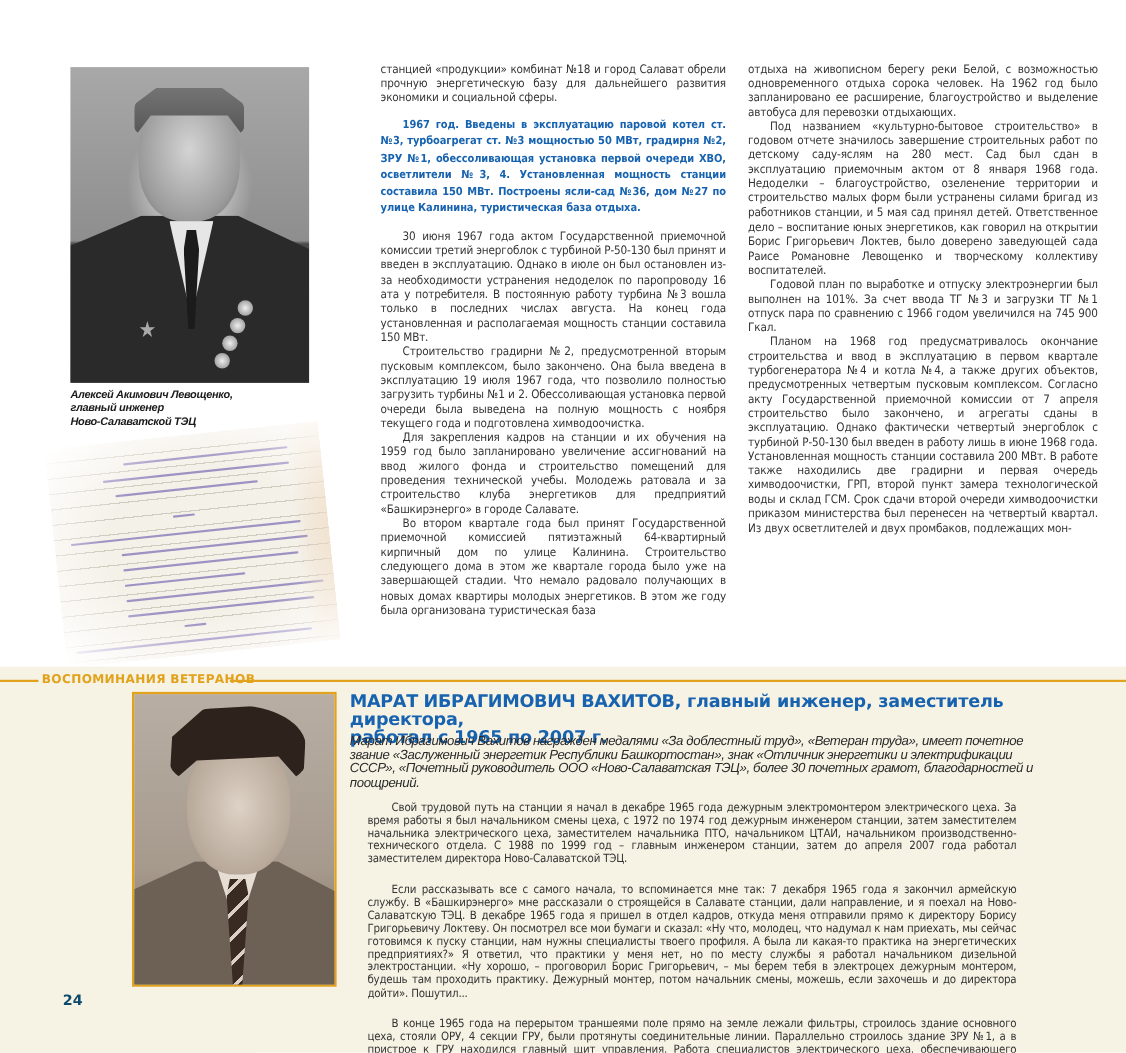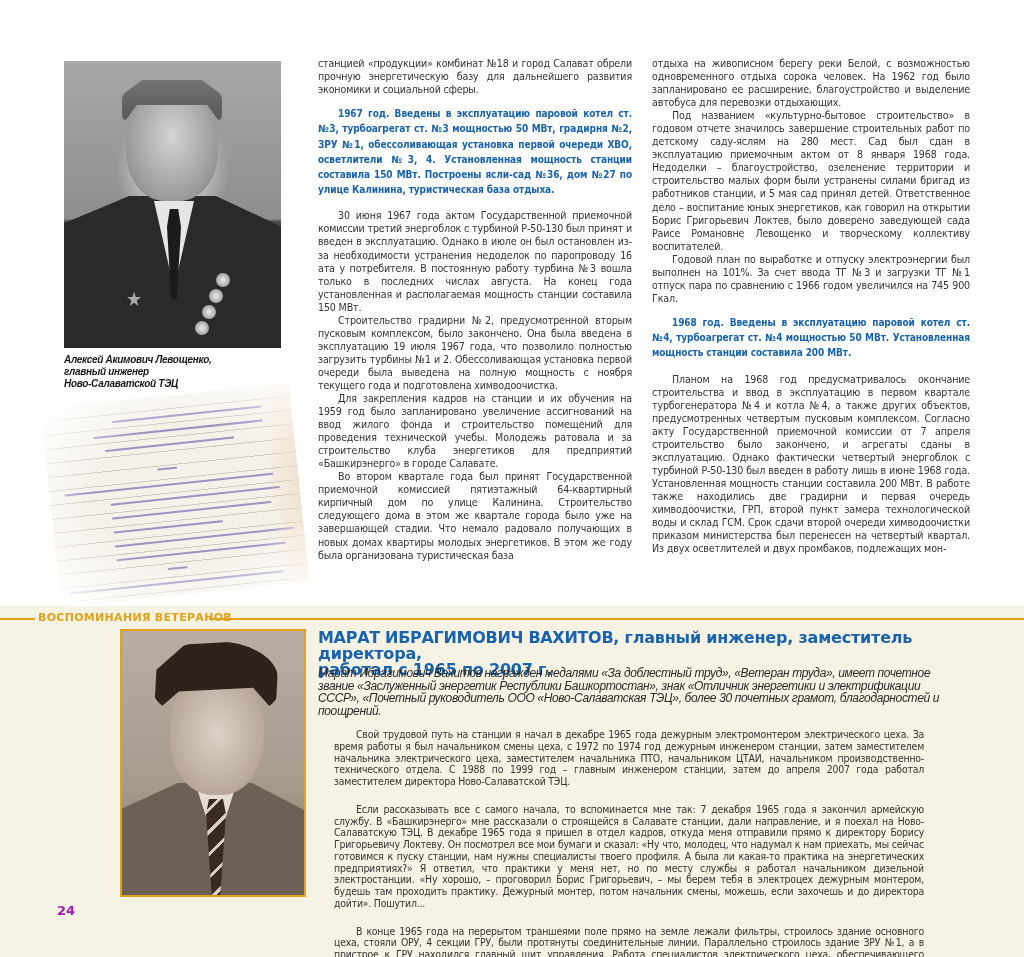--- a/index.html
+++ b/index.html
@@ -1,19 +1,19 @@
 <!DOCTYPE html>
 <html><head>
 <meta charset="utf-8">
 <style>
   html, body { margin:0; padding:0; }
   body { width:1024px; height:957px; background:#ffffff; position:relative; overflow:hidden;
          font-family:"DejaVu Sans Condensed","DejaVu Sans", sans-serif; color:#2a2a2a; }
   .abs { position:absolute; }
-  .col { font-size:10.6px; line-height:13.05px; text-align:justify; color:#333; letter-spacing:-0.15px; }
+  .col { font-size:10.6px; line-height:13.05px; text-align:justify; color:#333; letter-spacing:-0.15px;margin-left:28px; }
   .col p { margin:0; text-indent:20px; }
   .col p.noindent { text-indent:0; }
   .col h3 { margin:10px 0 12px 0; color:#1863b0; font-size:10px; line-height:15.2px; font-weight:bold; text-indent:20px; text-align:justify; letter-spacing:-0.1px; }
 
   
   .photo1 { left:64px; top:61px; width:217px; height:287px; background:
       radial-gradient(ellipse 35% 30% at 50% 38%, #d8d8d8 0%, #b9b9b9 45%, transparent 75%),
       linear-gradient(180deg,#a8a8a8 0%, #8e8e8e 55%, #4a4a4a 56%, #2b2b2b 100%); overflow:hidden; }
   .photo1 .head { position:absolute; left:62px; top:22px; width:92px; height:118px; border-radius:46% 46% 42% 42%;
       background:radial-gradient(ellipse at 50% 45%, #d4d4d4 0%, #9a9a9a 70%, #6c6c6c 100%); }
@@ -54,21 +54,21 @@
   .photo2 .tie { position:absolute; left:84px; top:168px; width:20px; height:100px;
       background:repeating-linear-gradient(135deg,#3a2b22 0 8px,#d9cfc4 8px 11px,#3a2b22 11px 16px);
       clip-path:polygon(15% 0,85% 0,100% 15%,70% 100%,30% 100%,0 15%); }
 
   .vet-title { left:318px; top:630px; width:700px; color:#1863b0; font-weight:bold; font-size:16px; line-height:16px; font-family:"DejaVu Sans", sans-serif; letter-spacing:-0.2px; }
   .vet-title .name { letter-spacing:-0.3px; }
   .vet-awards { left:318px; top:667px; width:622px; font-family:"Liberation Sans", sans-serif; font-style:italic; font-size:12px; line-height:12.6px; color:#2a2a2a; letter-spacing:-0.35px; transform-origin:left top; }
   .vet-body { left:318px; top:713px; width:622px; font-size:10.4px; line-height:11.75px; color:#333; text-align:justify; letter-spacing:-0.2px; }
   .vet-body p { margin:16px; text-indent:22px; }
 
-  .page-number { left:57px; top:903px; color:#a21caf; font-weight:bold; font-size:13px; font-family:"DejaVu Sans", sans-serif; }
+  .page-number { left:57px; top:903px; color:#0c4a6e; font-weight:bold; font-size:13px; font-family:"DejaVu Sans", sans-serif; }
 </style>
 </head>
 <body>
 
 <div class="abs photo1">
   <div class="suit"></div>
   <div class="shirt"></div>
   <div class="tie"></div>
   <div class="head"></div>
   <div class="hair"></div>
@@ -106,21 +106,20 @@
   <p>30 июня 1967 года актом Государственной приемочной комиссии третий энергоблок с турбиной Р-50-130 был принят и введен в эксплуатацию. Однако в июле он был остановлен из-за необходимости устранения недоделок по паропроводу 16 ата у потребителя. В постоянную работу турбина №3 вошла только в последних числах августа. На конец года установленная и располагаемая мощность станции составила 150 МВт.</p>
   <p>Строительство градирни №2, предусмотренной вторым пусковым комплексом, было закончено. Она была введена в эксплуатацию 19 июля 1967 года, что позволило полностью загрузить турбины №1 и 2. Обессоливающая установка первой очереди была выведена на полную мощность с ноября текущего года и подготовлена химводоочистка.</p>
   <p>Для закрепления кадров на станции и их обучения на 1959 год было запланировано увеличение ассигнований на ввод жилого фонда и строительство помещений для проведения технической учебы. Молодежь ратовала и за строительство клуба энергетиков для предприятий «Башкирэнерго» в городе Салавате.</p>
   <p>Во втором квартале года был принят Государственной приемочной комиссией пятиэтажный 64-квартирный кирпичный дом по улице Калинина. Строительство следующего дома в этом же квартале города было уже на завершающей стадии. Что немало радовало получающих в новых домах квартиры молодых энергетиков. В этом же году была организована туристическая база</p>
 </div>
 
 <div class="abs col" style="left:652px; top:57px; width:318px;">
   <p class="noindent">отдыха на живописном берегу реки Белой, с возможностью одновременного отдыха сорока человек. На 1962 год было запланировано ее расширение, благоустройство и выделение автобуса для перевозки отдыхающих.</p>
   <p>Под названием «культурно-бытовое строительство» в годовом отчете значилось завершение строительных работ по детскому саду-яслям на 280 мест. Сад был сдан в эксплуатацию приемочным актом от 8 января 1968 года. Недоделки – благоустройство, озеленение территории и строительство малых форм были устранены силами бригад из работников станции, и 5 мая сад принял детей. Ответственное дело – воспитание юных энергетиков, как говорил на открытии Борис Григорьевич Локтев, было доверено заведующей сада Раисе Романовне Левощенко и творческому коллективу воспитателей.</p>
   <p>Годовой план по выработке и отпуску электроэнергии был выполнен на 101%. За счет ввода ТГ №3 и загрузки ТГ №1 отпуск пара по сравнению с 1966 годом увеличился на 745 900 Гкал.</p>
-  <h3>1968 год. Введены в эксплуатацию паровой котел ст. №4, турбоагрегат ст. №4 мощностью 50 МВт. Установленная мощность станции составила 200 МВт.</h3>
   <p>Планом на 1968 год предусматривалось окончание строительства и ввод в эксплуатацию в первом квартале турбогенератора №4 и котла №4, а также других объектов, предусмотренных четвертым пусковым комплексом. Согласно акту Государственной приемочной комиссии от 7 апреля строительство было закончено, и агрегаты сданы в эксплуатацию. Однако фактически четвертый энергоблок с турбиной Р-50-130 был введен в работу лишь в июне 1968 года. Установленная мощность станции составила 200 МВт. В работе также находились две градирни и первая очередь химводоочистки, ГРП, второй пункт замера технологической воды и склад ГСМ. Срок сдачи второй очереди химводоочистки приказом министерства был перенесен на четвертый квартал. Из двух осветлителей и двух промбаков, подлежащих мон-</p>
 </div>
 
 <div class="abs section-band"></div>
 <div class="abs section-rule-left"></div>
 <div class="abs section-title">ВОСПОМИНАНИЯ ВЕТЕРАНОВ</div>
 <div class="abs section-rule-right"></div>
 
 <div class="abs photo2">
   <div class="suit"></div>

